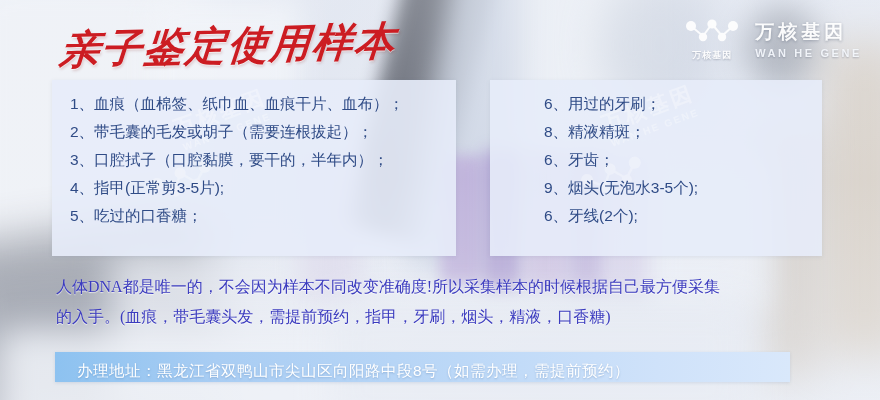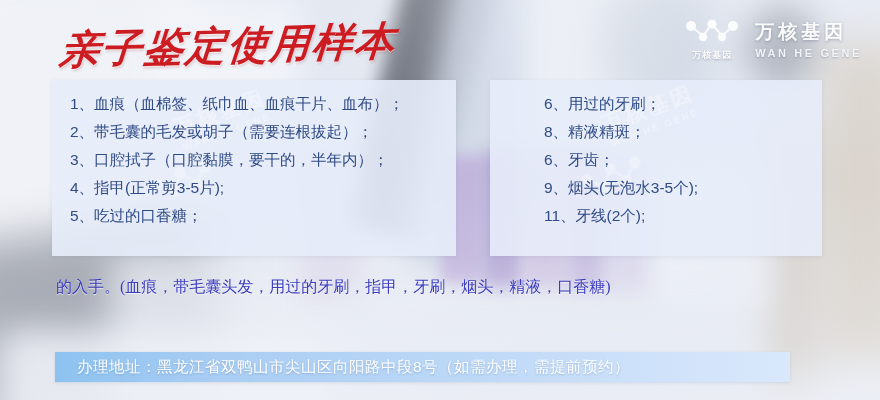--- a/index.html
+++ b/index.html
@@ -115,21 +115,21 @@
     font-family:"Liberation Serif","DejaVu Serif",serif;
     font-size:16px;line-height:30px;color:#3b3bbf;
     text-shadow:0 1px 1px rgba(255,255,255,.75);
   }
   .note-line{white-space:nowrap;}
 
   
   .addr{
     position:absolute;left:55px;top:352px;width:735px;height:30px;
     background:linear-gradient(90deg,#8dc2f0 0%,#a9cdf3 22%,#bcd8f7 55%,#cfe2fa 82%,#d9e8fb 100%);
-    display:flex;align-items:center;
+    display:flex;align-items:flex-end;
     box-shadow:0 1px 3px rgba(90,120,160,.18);
   }
   .addr-text{
     padding-left:22px;font-size:15.5px;color:#ffffff;letter-spacing:.5px;
     text-shadow:0 1px 2px rgba(70,110,160,.35);white-space:nowrap;
   }
 </style>
 </head>
 <body>
 
@@ -240,25 +240,26 @@
             <circle cx="39" cy="21" r="4.2"></circle>
             <circle cx="50" cy="10" r="5"></circle>
         </g>
       </svg>
     </span>
     <ul class="list">
       <li>6、用过的牙刷；</li>
       <li>8、精液精斑；</li>
       <li>6、牙齿；</li>
       <li>9、烟头(无泡水3-5个);</li>
-      <li>11、牙线(2个);</li>
+      <li>6、牙线(2个);</li>
     </ul>
   </div>
 
   <div class="note">
-    <div class="note-line">的入手。(血痕，带毛囊头发，用过的牙刷，指甲，牙刷，烟头，精液，口香糖)</div>
+    <div class="note-line">人体DNA都是唯一的，不会因为样本不同改变准确度!所以采集样本的时候根据自己最方便采集</div>
+    <div class="note-line">的入手。(血痕，带毛囊头发，需提前预约，指甲，牙刷，烟头，精液，口香糖)</div>
   </div>
 
   <div class="addr">
     <span class="addr-text">办理地址：黑龙江省双鸭山市尖山区向阳路中段8号（如需办理，需提前预约）</span>
   </div>
 
 </div>
 
 </body></html>

